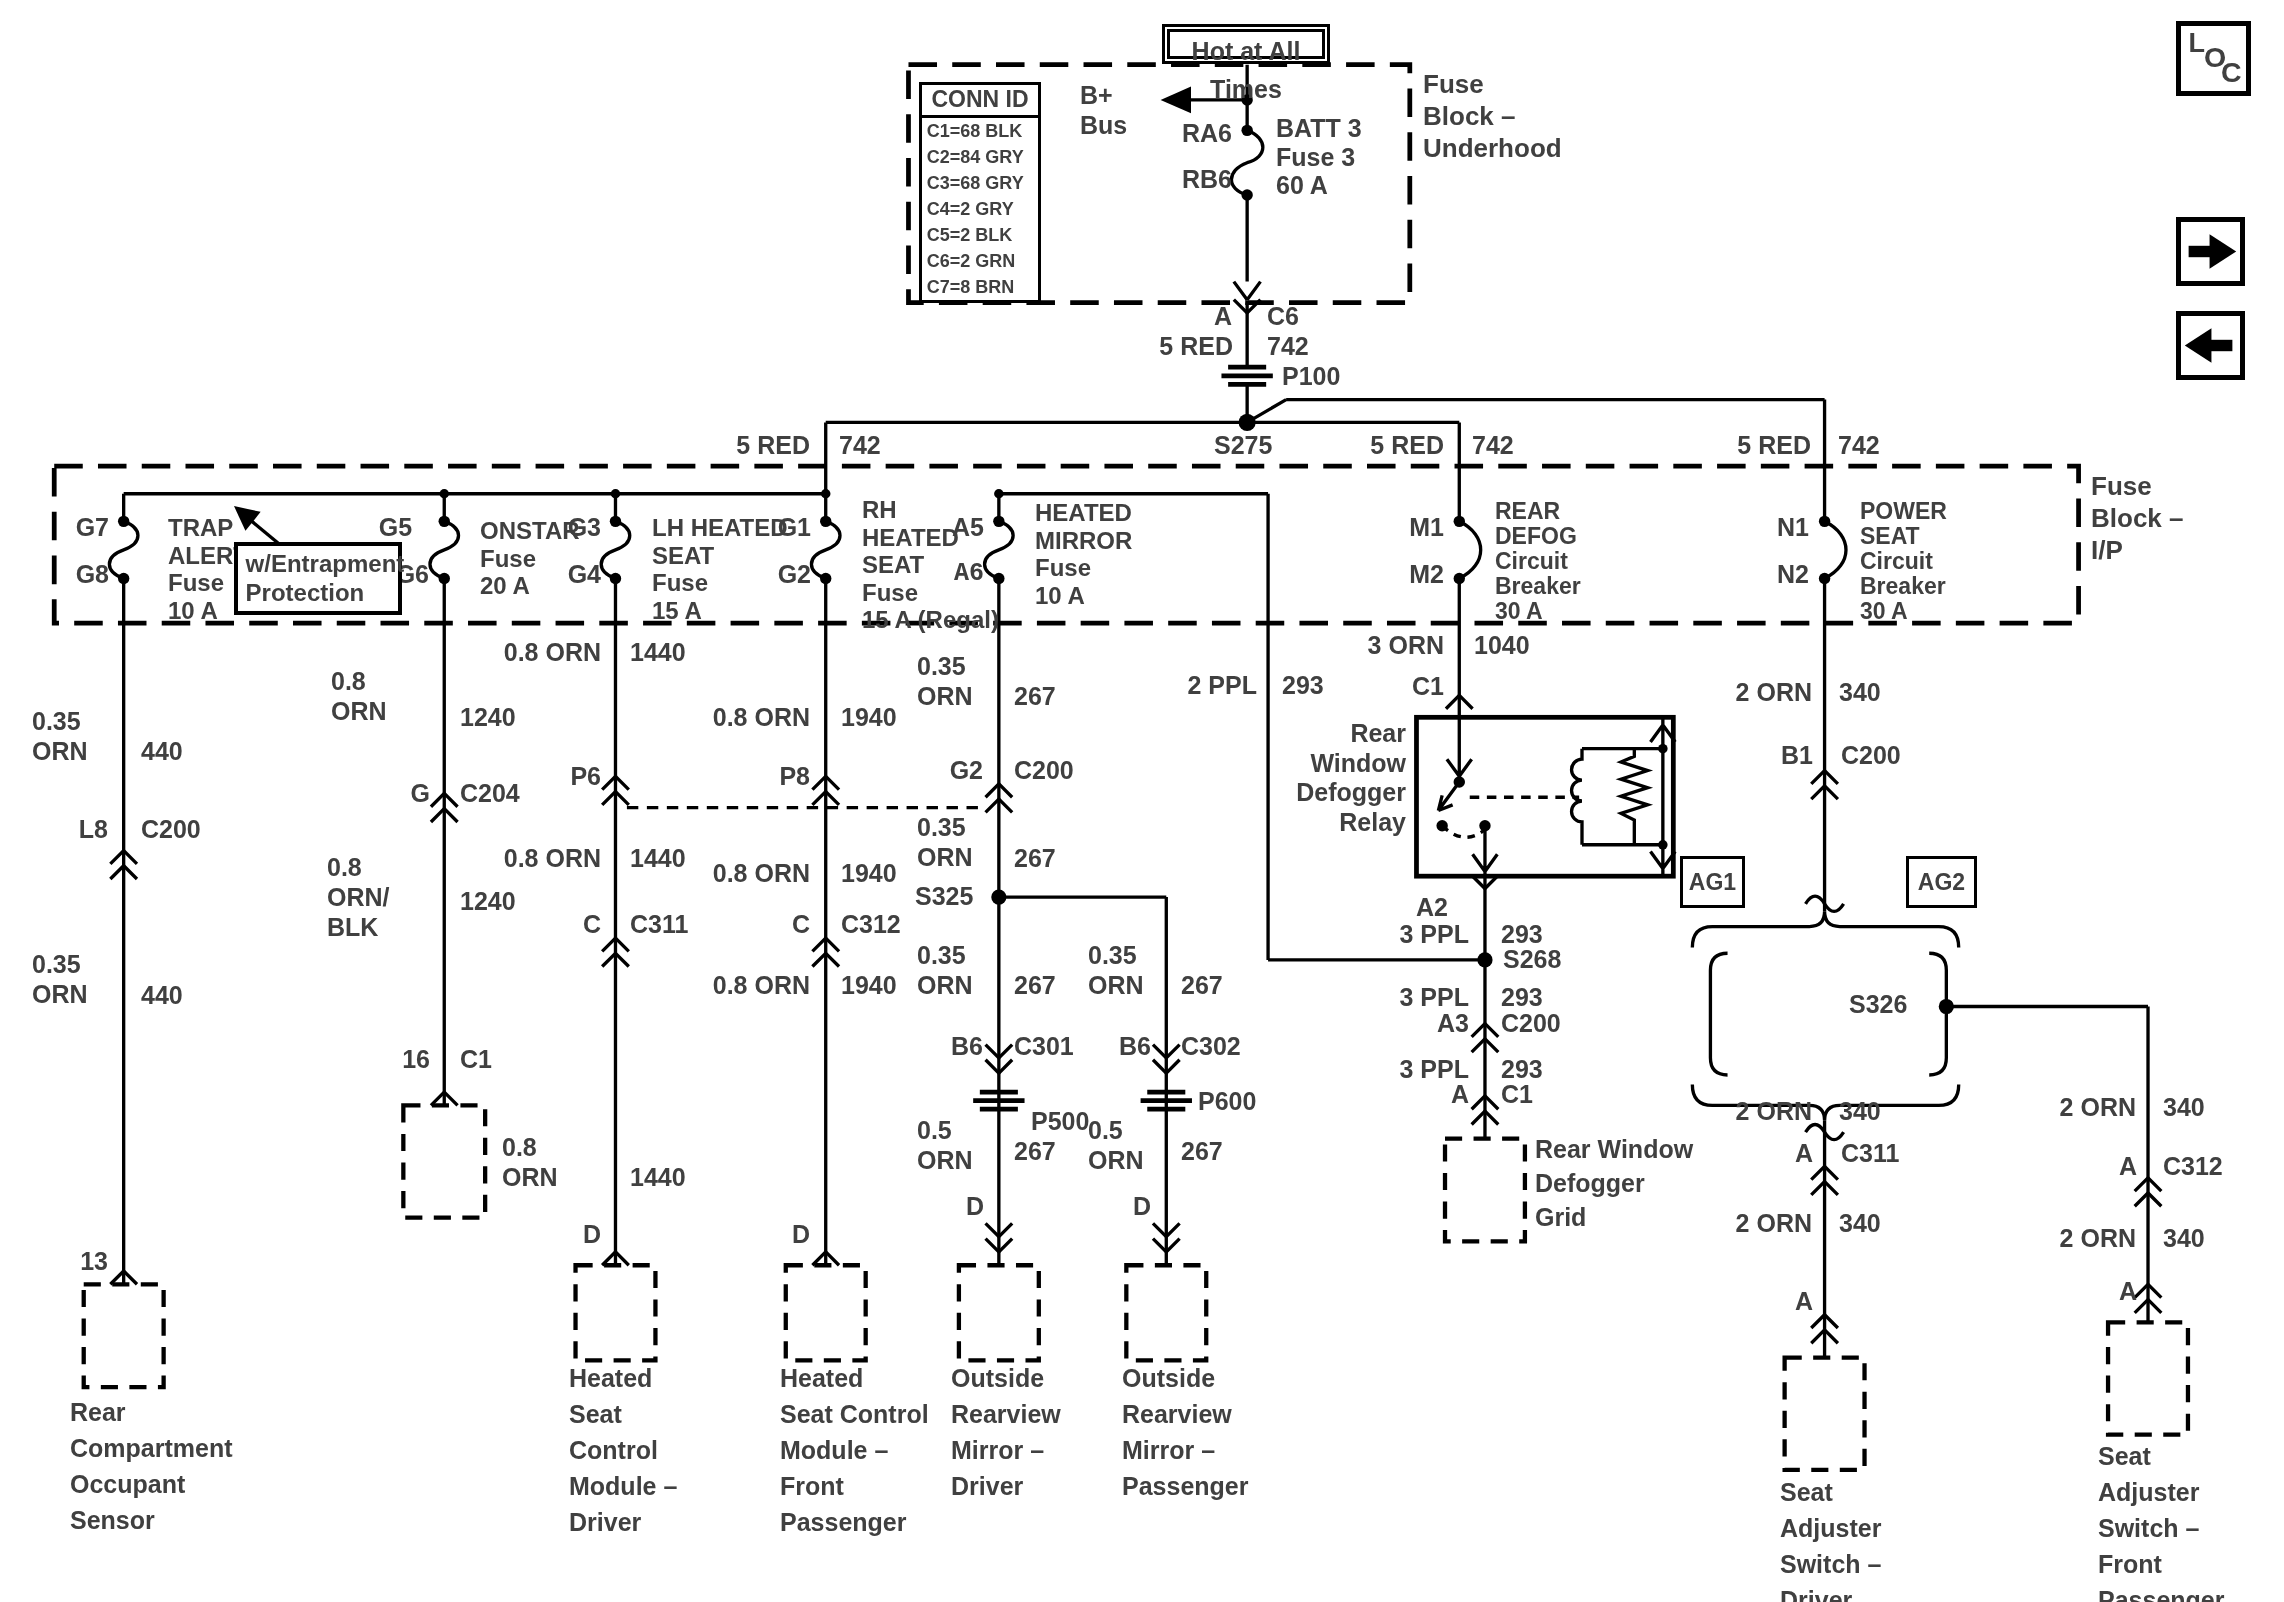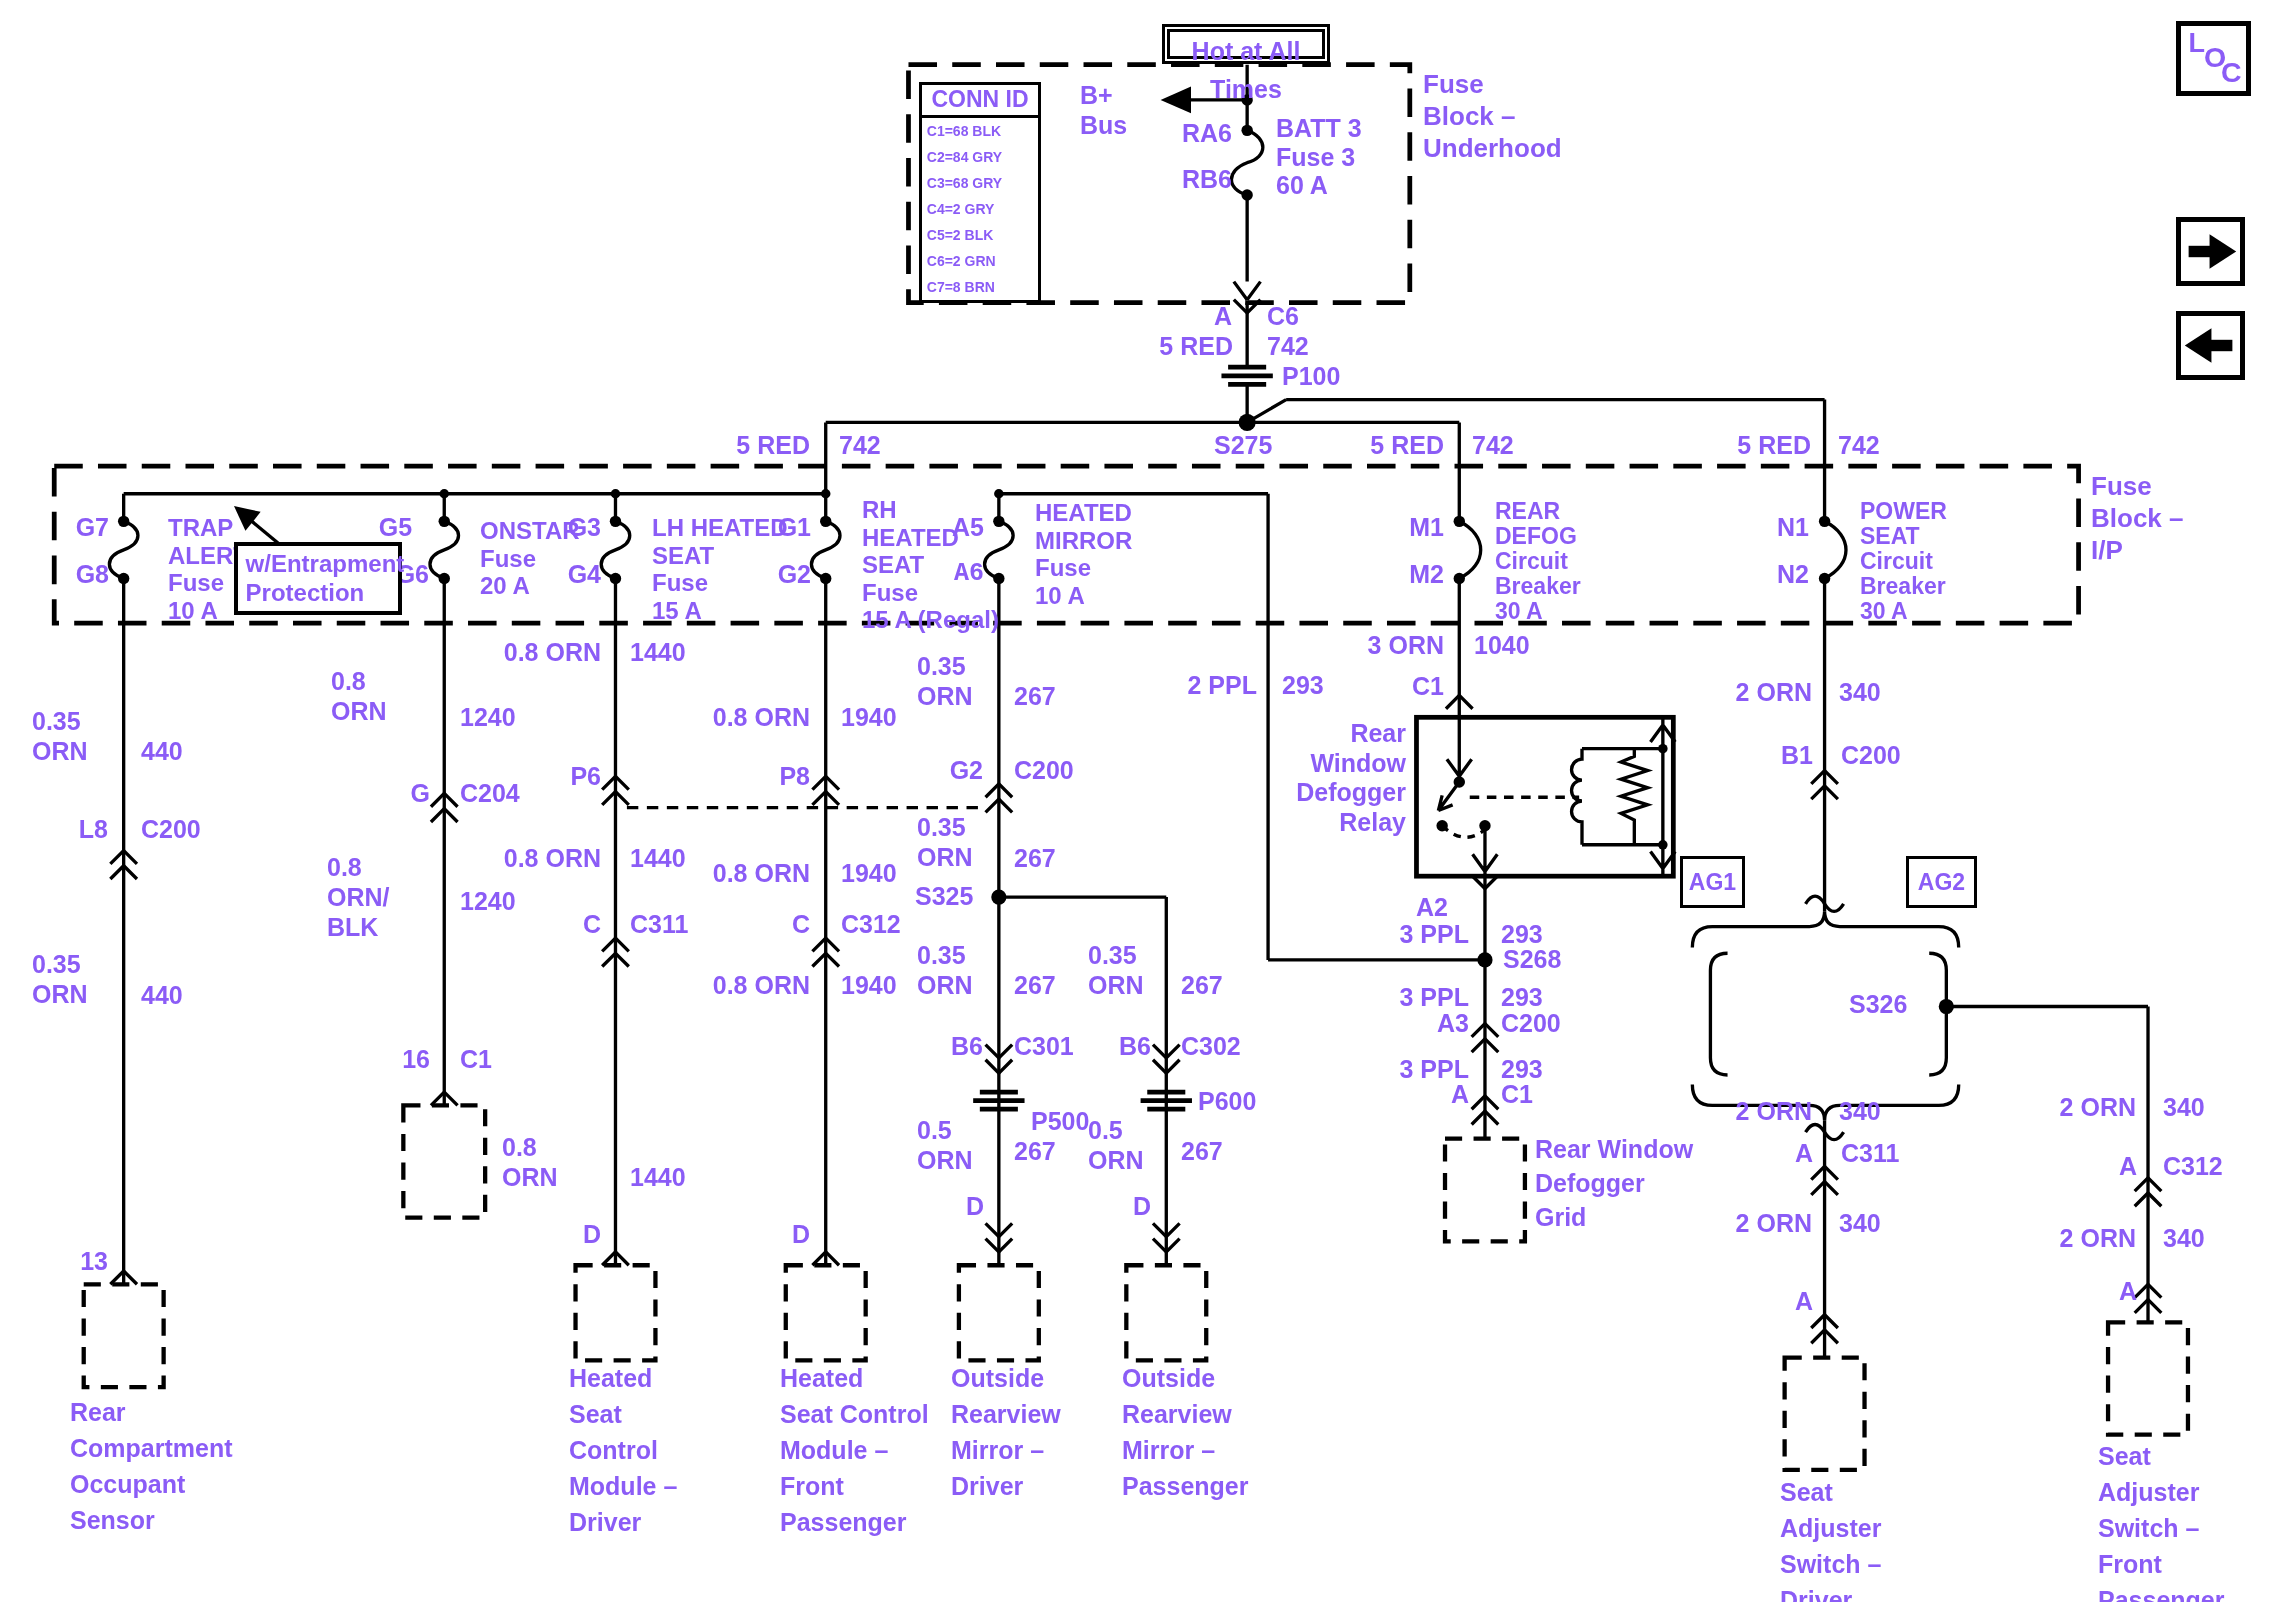--- a/index.html
+++ b/index.html
@@ -1,30 +1,30 @@
 <!DOCTYPE html>
 <html style="font-size:15px"><head>
 <meta charset="utf-8">
 <style>
   html,body{margin:0;padding:0;background:#fff;}
   #stage{position:relative;width:2285px;height:1603px;background:#fff;overflow:hidden;
-         font-family:"Liberation Sans",sans-serif;color:#8b5cf6;}
+         font-family:"Liberation Sans",sans-serif;color:#404040;}
   svg.wires{position:absolute;left:0;top:0;z-index:1;}
   .lbl{position:absolute;z-index:2;font-weight:bold;font-size:25px;line-height:30px;
        white-space:pre-line;}
   .r{text-align:right;}
   .comp{line-height:36px;}
   .fname{font-size:24px;line-height:27.6px;}
   .boxed{position:absolute;z-index:3;background:#fff;font-weight:bold;}
   #hotbox{border:8.6px double #000;font-size:25px;text-align:center;line-height:38px;}
   #entrapbox{border:4.8px solid #000;font-size:24px;line-height:29.5px;padding:2.9px 7.6px;white-space:pre-line;}
   .agbox{border:3.8px solid #000;font-size:23px;text-align:center;line-height:46px;}
   #conn-table{position:absolute;z-index:3;border:3.8px solid #000;background:#fff;font-weight:bold;}
   #conn-table .hdr{border-bottom:3.8px solid #000;text-align:center;font-size:23px;line-height:29.5px;}
-  #conn-table .row{font-size:14px;line-height:26px;padding-left:4.8px;}
+  #conn-table .row{font-size:18px;line-height:26px;padding-left:4.8px;}
   .navbox{position:absolute;z-index:3;border:5.7px solid #000;background:#fff;}
   #locbox span{position:absolute;font-weight:bold;}
 </style>
 </head>
 <body>
 
 <div id="stage">
 
 <svg class="wires" width="2285" height="1603" viewBox="0 0 2402 1685">
 

